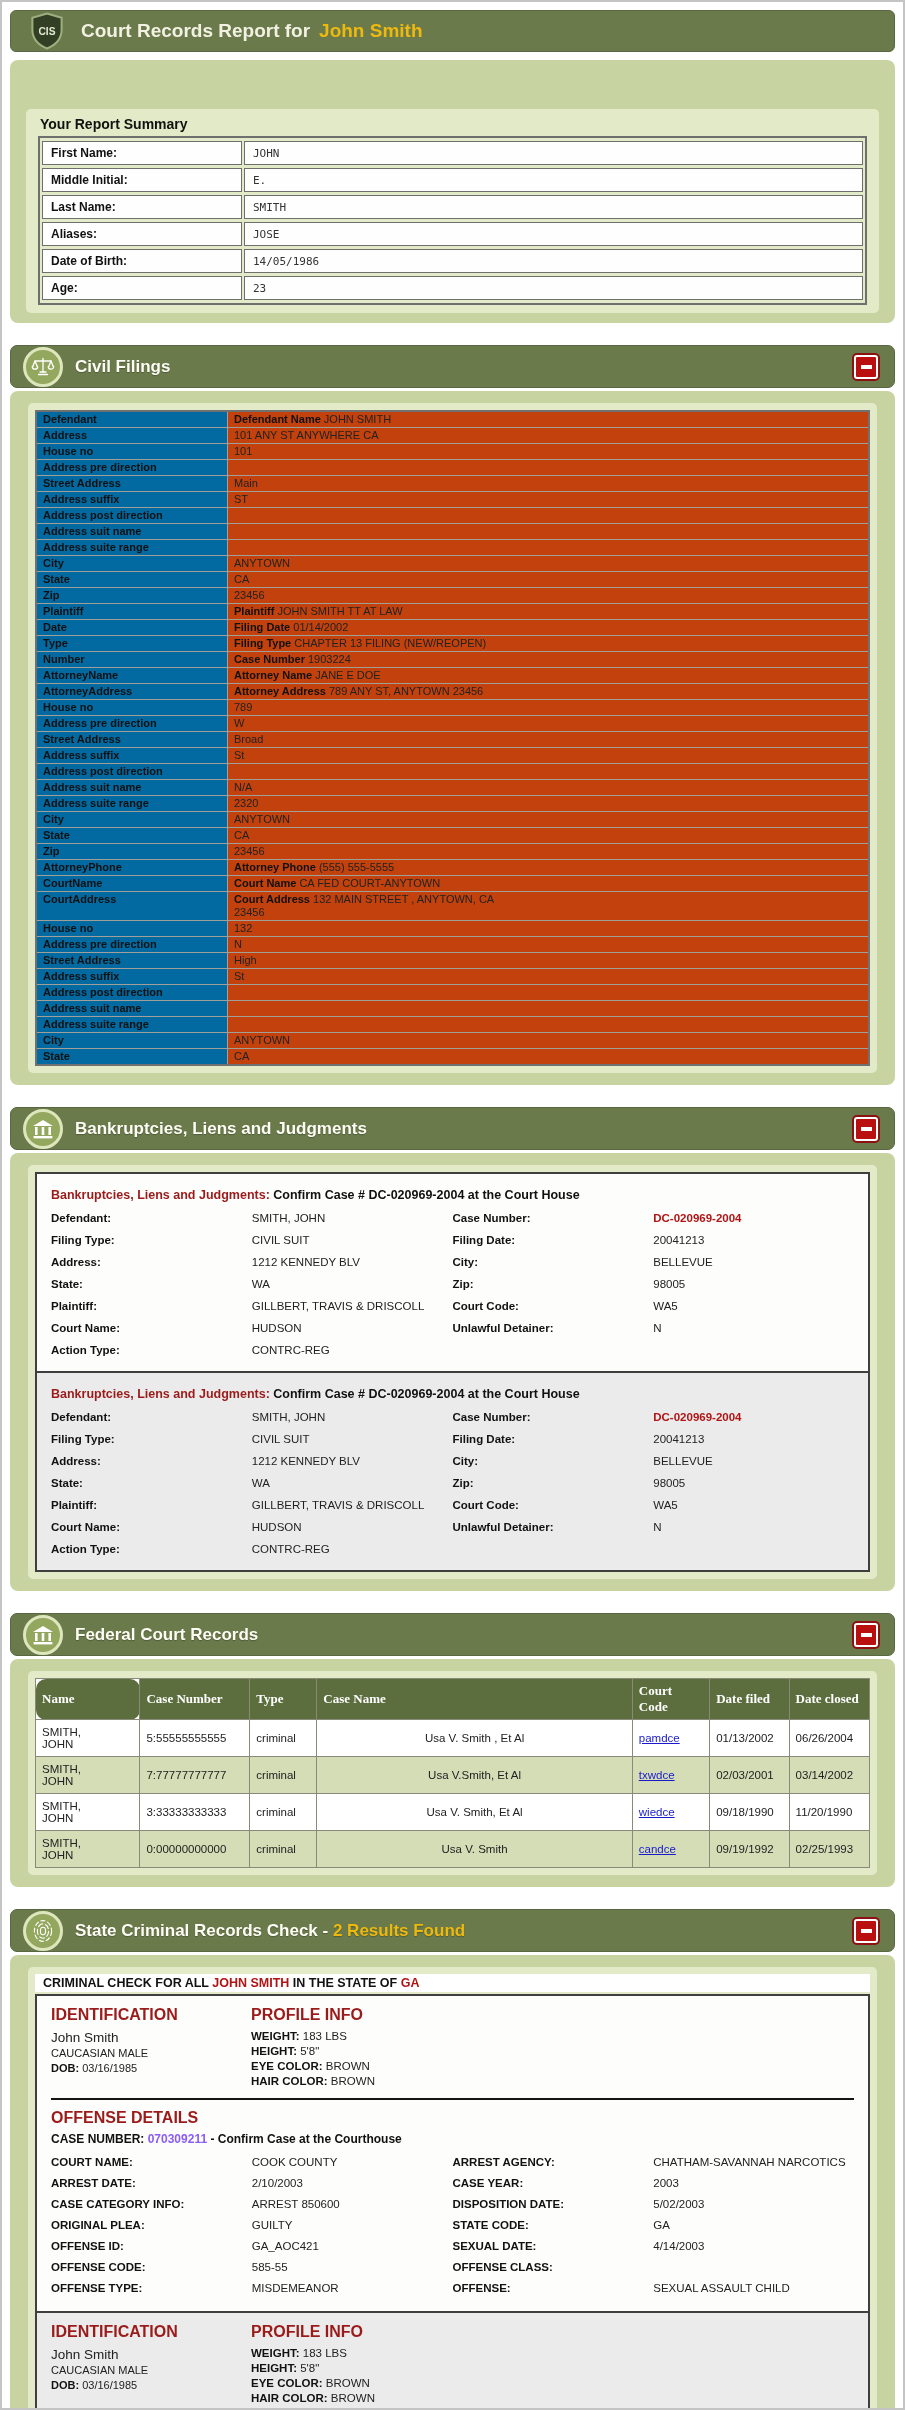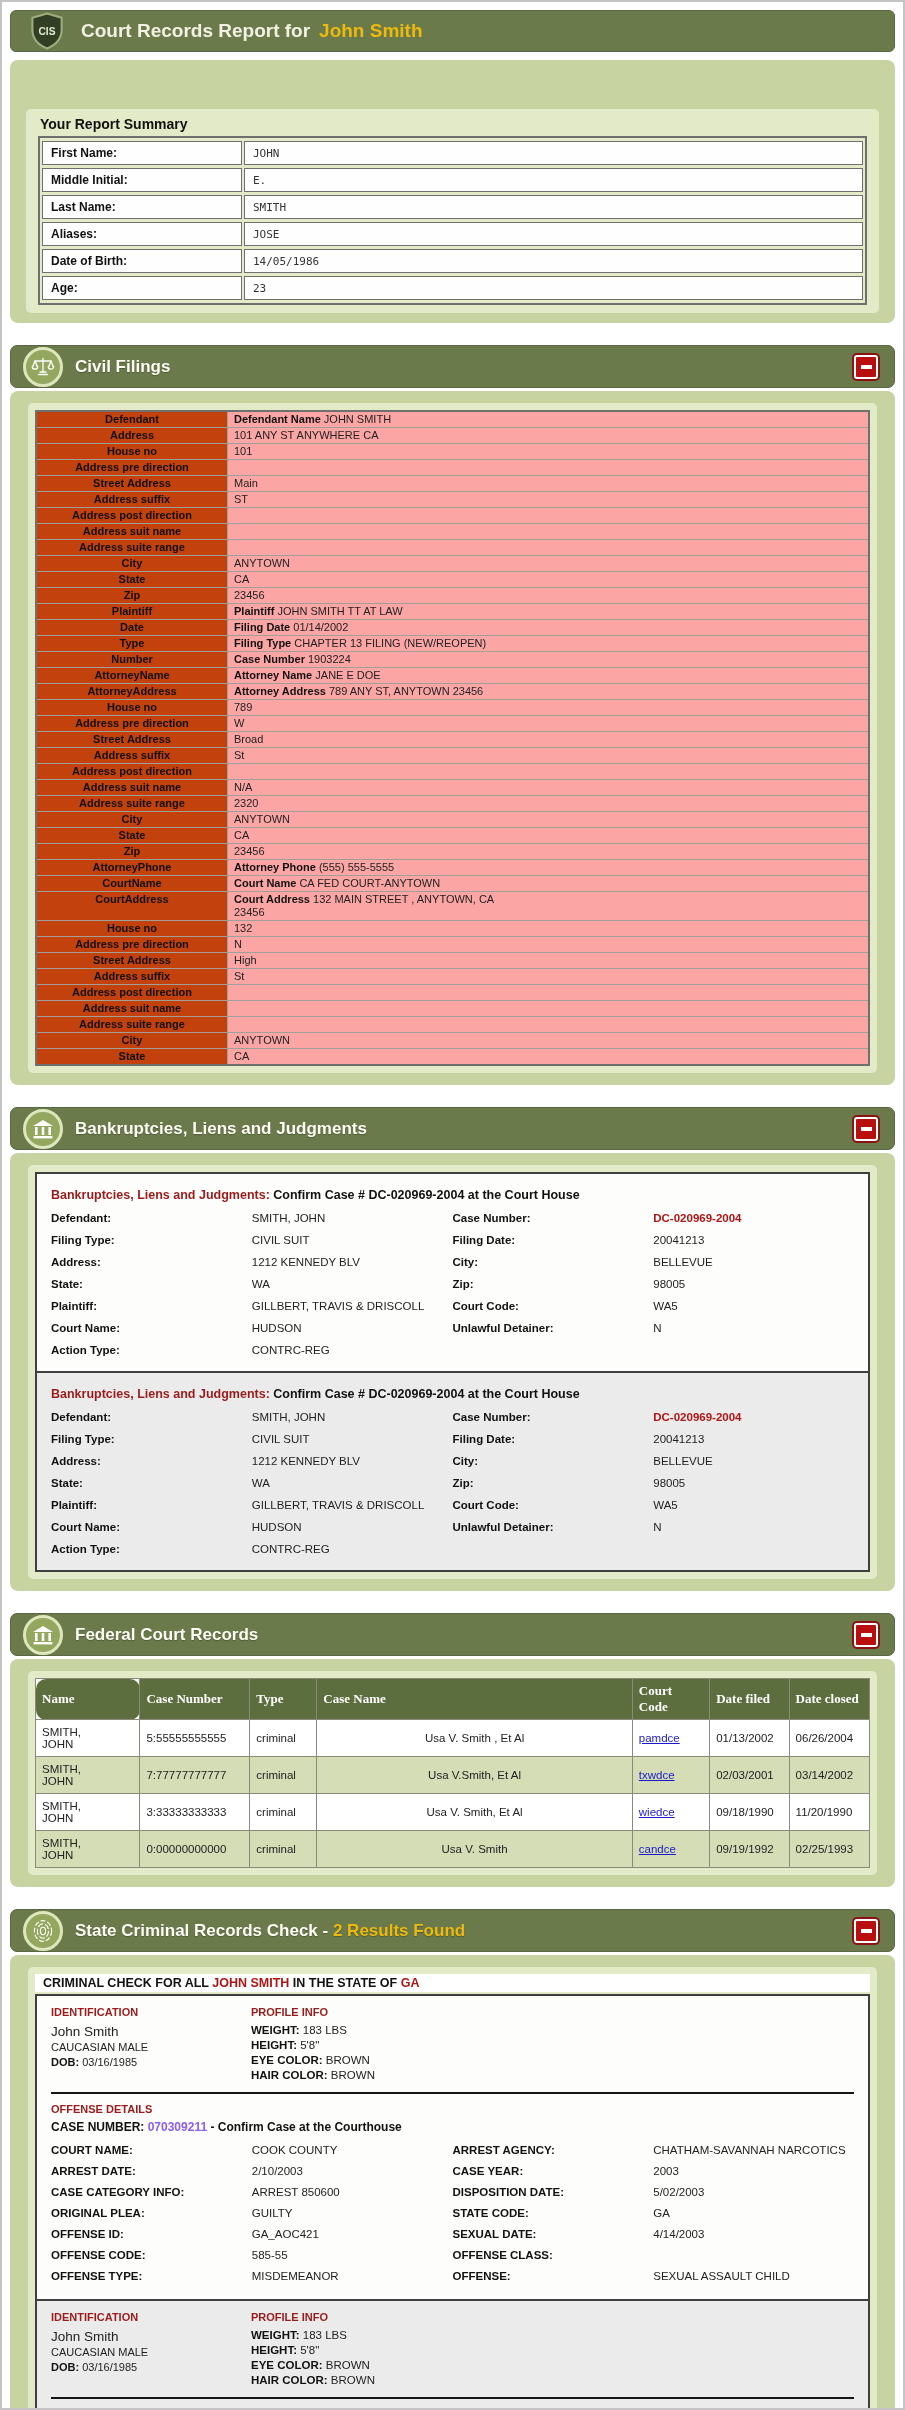--- a/index.html
+++ b/index.html
@@ -43,22 +43,22 @@
   .summary-inner{padding:5px 12px 8px 12px;margin-top:39px;}
   .summary-heading{font-size:14px;font-weight:bold;color:#111;margin:2px 0 4px 2px;}
   .sum-wrap{border:2px solid #6f6f6f;}
   .sum-table{width:100%;border-collapse:separate;border-spacing:2px 3px;}
   .sum-table td{border:1px solid #6f6f6f;background:#fefefe;height:20px;padding:1px 8px;}
   .sum-table td.s-lbl{width:182px;font-weight:bold;font-size:12px;color:#111;}
   .sum-table td.s-val{font-family:"DejaVu Sans Mono",monospace;font-size:11px;color:#333;}
   
   .civ-table{width:100%;border-collapse:collapse;border:2px solid #707070;}
   .civ-table td{border:1px solid #a0a098;font-size:11px;line-height:13px;padding:1px 6px;vertical-align:top;color:#222;}
-  .civ-table td.c-lbl{background:#c2410c;font-weight:bold;width:178px;color:#111;text-align:center;}
-  .civ-table td.c-val{background:#fca5a5;margin-left:40px;}
+  .civ-table td.c-lbl{background:#0369a1;font-weight:bold;width:178px;color:#111;}
+  .civ-table td.c-val{background:#c2410c;margin-left:40px;}
   .civ-table td.c-val b{color:#111;}
   
   .records{border:2px solid #3f3f3f;background:#fdfdfb;}
   .record{padding:8px 14px 10px 14px;}
   .record.alt{background:#ebebeb;border-top:2px solid #3f3f3f;}
   .rec-heading{font-size:12.5px;font-weight:bold;color:#111;margin:6px 0 5px 0;}
   .rec-heading .red{color:#9b1a1a;}
   .grid4{display:grid;grid-template-columns:25% 25% 25% 25%;}
   .grid4 .g-lbl{font-weight:bold;font-size:11.5px;line-height:22px;color:#111;}
   .grid4 .g-val{font-size:11.5px;line-height:22px;color:#222;}
@@ -73,21 +73,21 @@
   .fed-table tr.alt td{background:#d4ddb6;}
   .fed-table td.f-name{white-space:pre-line;}
   .fed-table td.f-case-name{text-align:center;}
   .fed-table a{color:#1a1acc;text-decoration:underline;}
   
   .check-strip{background:#fff;padding:2px 8px;font-size:12.5px;font-weight:bold;color:#111;margin-bottom:2px;}
   .check-strip .red{color:#b01414;}
   .crecord{padding:10px 14px 12px 14px;}
   .crecord.alt{background:#ebebeb;border-top:2px solid #3f3f3f;}
   .ident-grid{display:grid;grid-template-columns:200px 1fr;}
-  .blk-heading{color:#9b1a1a;font-size:11px;font-weight:bold;margin:0 0 5px 0;}
+  .blk-heading{color:#9b1a1a;font-size:16px;font-weight:bold;margin:0 0 5px 0;}
   .ident-name{font-size:13.5px;color:#222;line-height:17px;}
   .ident-line{font-size:11px;color:#222;line-height:15px;}
   .ident-line b{color:#111;}
   .prof-line{font-size:11.5px;color:#222;line-height:15px;}
   .prof-line b{color:#111;}
   .divider{border-top:2px solid #151515;margin:9px 0 9px 0;}
   .case-line{font-size:12px;font-weight:bold;color:#111;margin:4px 0 6px 0;}
   .case-line .rednum{color:#8b5cf6;}
   .crecord .grid4 .g-lbl,.crecord .grid4 .g-val{line-height:21px;}
 </style>

